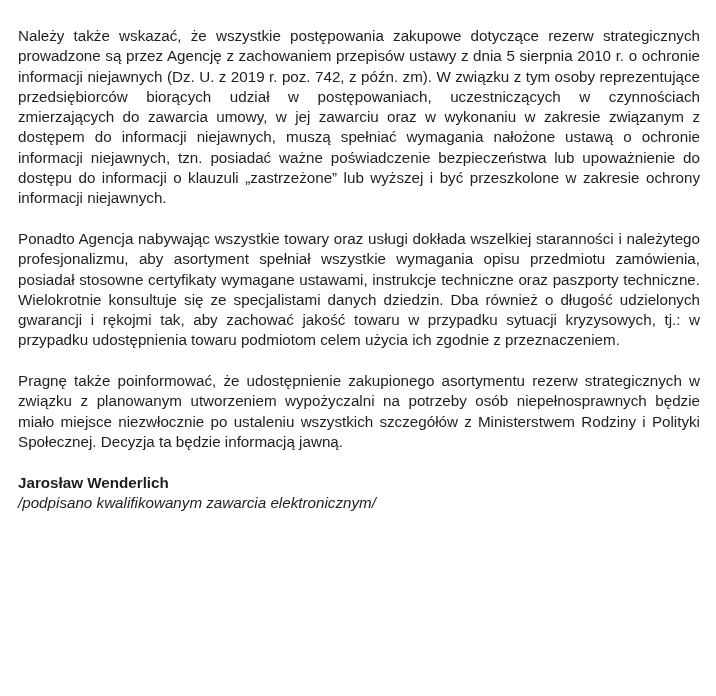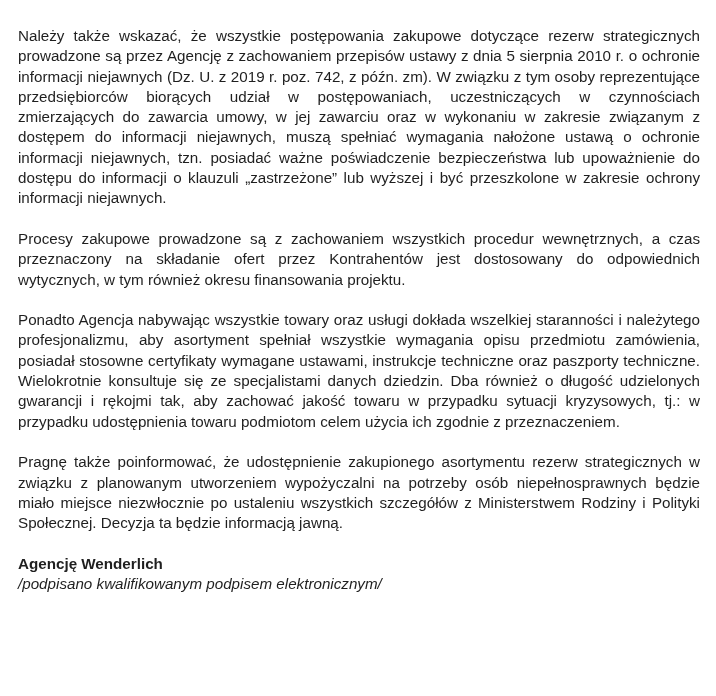--- a/index.html
+++ b/index.html
@@ -37,24 +37,23 @@
     margin: 0;
     font-style: italic;
   }
 </style>
 </head>
 <body>
 
 <div class="page">
   <p class="para">Należy także wskazać, że wszystkie postępowania zakupowe dotyczące rezerw strategicznych prowadzone są przez Agencję z zachowaniem przepisów ustawy z dnia 5&nbsp;sierpnia&nbsp;2010&nbsp;r. o ochronie informacji niejawnych (Dz. U. z 2019 r. poz. 742, z późn. zm). W związku z tym osoby reprezentujące przedsiębiorców biorących udział w&nbsp;postępowaniach, uczestniczących w czynnościach zmierzających do zawarcia umowy, w jej zawarciu oraz w wykonaniu w zakresie związanym z dostępem do informacji niejawnych, muszą spełniać wymagania nałożone ustawą o ochronie informacji niejawnych, tzn. posiadać ważne poświadczenie bezpieczeństwa lub upoważnienie do dostępu do informacji o klauzuli „zastrzeżone” lub wyższej i być przeszkolone w zakresie ochrony informacji niejawnych.</p>
 
-  <p class="para">Procesy zakupowe prowadzone są z zachowaniem wszystkich procedur wewnętrznych, a czas przeznaczony na składanie ofert przez Kontrahentów jest dostosowany do odpowiednich wytycznych, w tym również okresu finansowania projektu.</p>
 
   <p class="para">Ponadto Agencja nabywając wszystkie towary oraz usługi dokłada wszelkiej staranności i należytego profesjonalizmu, aby asortyment spełniał wszystkie wymagania opisu przedmiotu zamówienia, posiadał stosowne certyfikaty wymagane ustawami, instrukcje techniczne oraz paszporty techniczne. Wielokrotnie konsultuje się ze specjalistami danych dziedzin. Dba również o długość udzielonych gwarancji i rękojmi tak, aby zachować jakość towaru w przypadku sytuacji kryzysowych, tj.: w przypadku udostępnienia towaru podmiotom celem użycia ich zgodnie z przeznaczeniem.</p>
 
   <p class="para">Pragnę także poinformować, że udostępnienie zakupionego asortymentu rezerw strategicznych w związku z planowanym utworzeniem wypożyczalni na potrzeby osób niepełnosprawnych będzie miało miejsce niezwłocznie po ustaleniu wszystkich szczegółów z Ministerstwem Rodziny i Polityki Społecznej. Decyzja ta będzie informacją jawną.</p>
 
 
   <div class="signature">
-    <p class="sig-name">Agencję Wenderlich</p>
-    <p class="sig-note">/podpisano kwalifikowanym podpisem elektronicznym/</p>
+    <p class="sig-name">Jarosław Wenderlich</p>
+    <p class="sig-note">/podpisano kwalifikowanym zawarcia elektronicznym/</p>
   </div>
 </div>
 
 </body></html>

